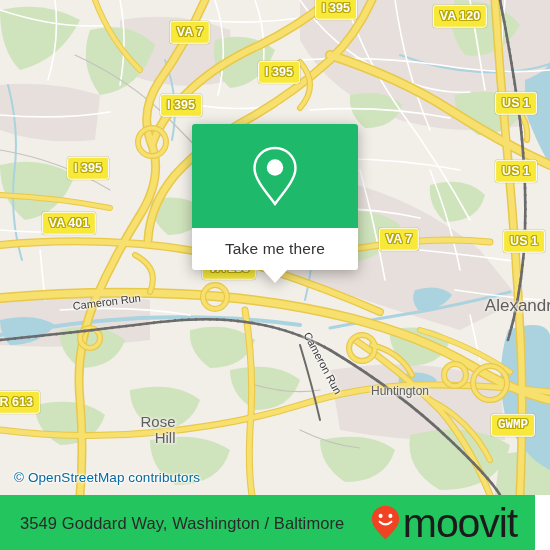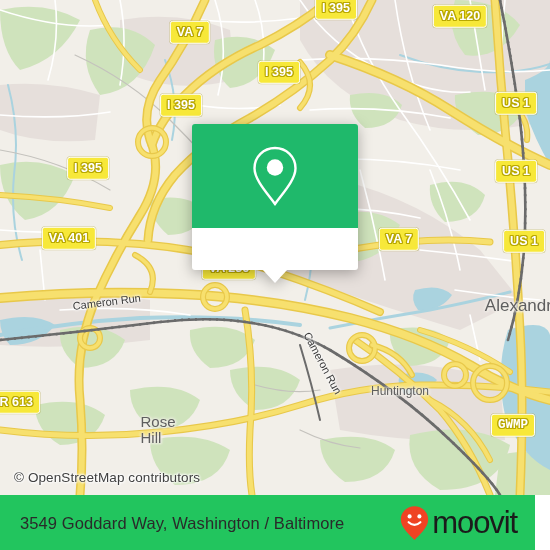--- a/index.html
+++ b/index.html
@@ -9,21 +9,21 @@
     background:#fff;
   }
   #app{position:relative;width:550px;height:550px;overflow:hidden;}
 
   
   .map{position:absolute;left:0;top:0;width:550px;height:495px;overflow:hidden;background:#f2efe9;}
   .map svg{position:absolute;left:0;top:0;}
 
   .osm-attrib{
     position:absolute;left:14px;top:470px;
-    font-size:13.5px;color:#404040;letter-spacing:.1px;
+    font-size:13.5px;color:#0369a1;letter-spacing:.1px;
     text-shadow:0 0 3px #fff,0 0 3px #fff,1px 1px 2px #fff,-1px -1px 2px #fff;
     z-index:6;white-space:nowrap;
   }
 
   
   .shield{
     position:absolute;z-index:5;
     background:#f7e839;border:1.6px solid #fff;border-radius:3px;
     color:#fff;font-weight:bold;font-size:12.5px;line-height:1;
     padding:3.5px 6px 4.5px 6px;white-space:nowrap;
@@ -33,21 +33,21 @@
     box-shadow:0 0 0 .5px rgba(150,135,0,.35);
     transform:translate(-50%,-50%);
   }
 
   
   .place{
     position:absolute;z-index:5;color:#5e5e5e;
     font-size:15px;white-space:nowrap;transform:translate(-50%,-50%);
     text-shadow:0 0 3px #f2efe9,0 0 3px #f2efe9,0 0 4px #f2efe9,1px 1px 2px #f2efe9;
   }
-  .place.two-line{white-space:pre;text-align:left;line-height:1.05;}
+  .place.two-line{white-space:pre;text-align:right;line-height:1.05;}
   .water-label{
     position:absolute;z-index:5;color:#3b3b3b;font-size:11px;
     white-space:nowrap;transform-origin:0 0;
     text-shadow:0 0 3px #fff,0 0 3px #fff,0 0 4px #fff;
   }
 
   
   .popup{
     position:absolute;left:192px;top:124px;width:166px;z-index:20;
     filter:drop-shadow(0 3px 7px rgba(0,0,0,.30));
@@ -75,21 +75,21 @@
   }
   .footer-addr{
     position:absolute;left:20px;top:50%;transform:translateY(-50%);
     font-size:16.5px;color:#2a2a2a;white-space:nowrap;letter-spacing:.1px;
   }
   .brand{
     position:absolute;right:18px;top:50%;transform:translateY(-50%);
     display:flex;align-items:center;gap:2px;
   }
   .brand-word{
-    font-size:31px;color:#1b1b1b;letter-spacing:-1.1px;line-height:1;
+    font-size:41px;color:#1b1b1b;letter-spacing:-1.1px;line-height:1;
     font-weight:500;
   }
 </style>
 </head>
 <body>
 
 <div id="app">
 
   <div class="map">
     <svg width="550" height="495" viewBox="0 0 550 495">
@@ -263,21 +263,21 @@
 
     <div id="shield-layer">
         <div class="shield" style="left: 190px; top: 32px;">VA 7</div>
         <div class="shield" style="left: 336px; top: 8px;">I 395</div>
         <div class="shield" style="left: 460px; top: 16px;">VA 120</div>
         <div class="shield" style="left: 279px; top: 72px;">I 395</div>
         <div class="shield" style="left: 181px; top: 105px;">I 395</div>
         <div class="shield" style="left: 516px; top: 103px;">US 1</div>
         <div class="shield" style="left: 88px; top: 168px;">I 395</div>
         <div class="shield" style="left: 516px; top: 171px;">US 1</div>
-        <div class="shield" style="left: 69px; top: 238px;">VA 401</div>
+        <div class="shield" style="left: 69px; top: 223px;">VA 401</div>
         <div class="shield" style="left: 399px; top: 239px;">VA 7</div>
         <div class="shield" style="left: 524px; top: 241px;">US 1</div>
         <div class="shield" style="left: 229px; top: 268px;">VA 236</div>
         <div class="shield" style="left: 12px; top: 402px;">SR 613</div>
         <div class="shield" style="left: 513px; top: 425px; font-family: Liberation Mono, monospace;">GWMP</div>
       </div>
     <div id="place-layer">
         <div class="place" style="left: 525px; top: 306px; font-size: 17px;">Alexandria</div>
         <div class="place" style="left: 400px; top: 391px; font-size: 12px;">Huntington</div>
         <div class="place two-line" style="left: 158px; top: 430px; font-size: 15px;">Rose
@@ -290,20 +290,21 @@
   </div>
 
   <div class="popup">
     <div class="popup-top">
       <svg width="50" height="62" viewBox="0 0 50 62">
         <path d="M25 3 C13.5 3 4.5 12 4.5 23.2 C4.5 35 18 49 25 59 C32 49 45.5 35 45.5 23.2 C45.5 12 36.5 3 25 3 Z" fill="none" stroke="#ffffff" stroke-width="2.4"></path>
         <circle cx="25" cy="22.5" r="8.2" fill="#ffffff"></circle>
       </svg>
     </div>
     <div class="popup-bottom">
+      <span class="popup-cta">Take me there</span>
       <span class="popup-tail"></span>
     </div>
   </div>
 
   <div class="footer">
     <span class="footer-addr">3549 Goddard Way, Washington / Baltimore</span>
     <div class="brand">
       <svg width="31" height="36" viewBox="0 0 31 36">
         <path d="M15.5 1.2 C7.9 1.2 1.8 7.2 1.8 14.6 C1.8 22.6 11 30.4 15.5 35 C20 30.4 29.2 22.6 29.2 14.6 C29.2 7.2 23.1 1.2 15.5 1.2 Z" fill="#ef4323"></path>
         <circle cx="10.6" cy="11.4" r="2.05" fill="#ffffff"></circle>

